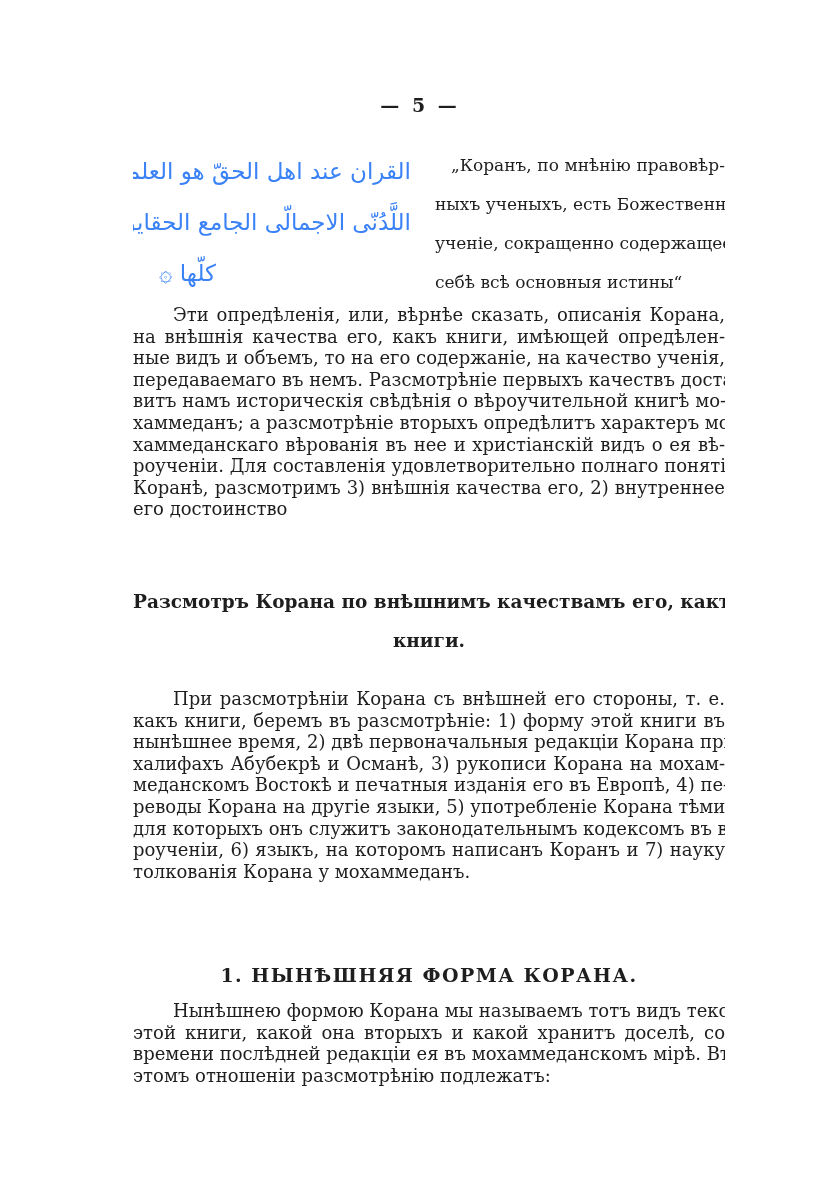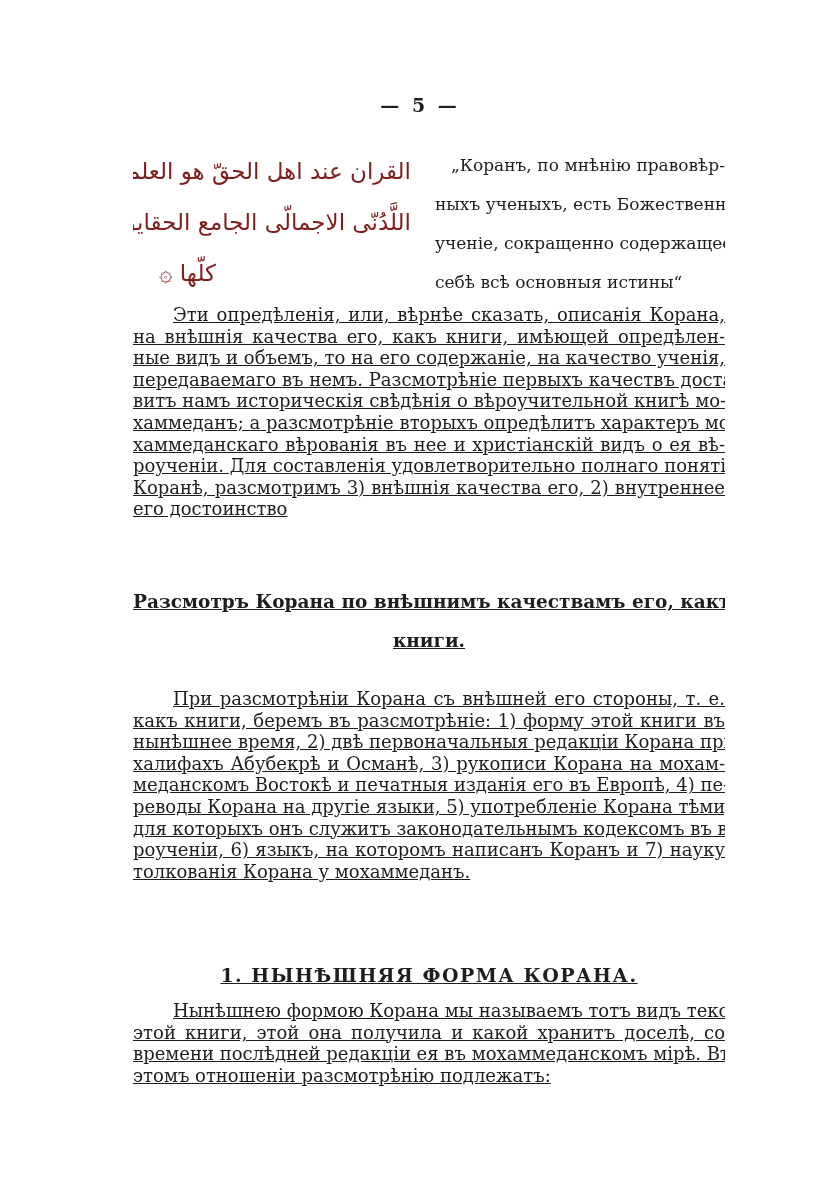--- a/index.html
+++ b/index.html
@@ -35,21 +35,21 @@
     width: 592px;
     display: flex;
     justify-content: space-between;
   }
   .arabic {
     width: 278px;
     direction: rtl;
     font-family: "DejaVu Sans", sans-serif;
     font-size: 23px;
     line-height: 51px;
-    color: #7f1d1d;
+    color: #3b82f6;
   }
   .arabic .line { text-align: right; text-align-last: justify; }
   .arabic .line.last {
     text-align: left;
     text-align-last: left;
     padding-left: 26px;
   }
   .quote {
     width: 290px;
     font-size: 17px;
@@ -62,21 +62,20 @@
     white-space: nowrap;
     overflow: hidden;
   }
   .line.last { text-align-last: left; }
   .body-block {
     position: absolute;
     left: 133px;
     width: 592px;
     font-size: 18px;
     line-height: 21.6px;
-    text-decoration: underline;
   }
   .para .line.first { text-indent: 40px; }
   .para-1 { top: 304px; }
   .heading-block {
     top: 582px;
     font-weight: bold;
     font-size: 18.5px;
     line-height: 39px;
   }
   .heading-block .line.last {
@@ -141,18 +140,18 @@
       <div class="line">реводы Корана на другіе языки, 5) употребленіе Корана тѣми,</div>
       <div class="line">для которыхъ онъ служитъ законодательнымъ кодексомъ въ вѣ-</div>
       <div class="line">роученіи, 6) языкъ, на которомъ написанъ Коранъ и 7) науку</div>
       <div class="line last">толкованія Корана у мохаммеданъ.</div>
     </div>
 
   <div class="body-block chapter-heading" lang="ru">1. НЫНѢШНЯЯ ФОРМА КОРАНА.</div>
 
   <div class="body-block para para-3" lang="ru">
       <div class="line first">Нынѣшнею формою Корана мы называемъ тотъ видъ текста</div>
-      <div class="line">этой книги, этой она получила и какой хранитъ доселѣ, со</div>
+      <div class="line">этой книги, какой она вторыхъ и какой хранитъ доселѣ, со</div>
       <div class="line">времени послѣдней редакціи ея въ мохаммеданскомъ мірѣ. Въ</div>
       <div class="line last">этомъ отношеніи разсмотрѣнію подлежатъ:</div>
     </div>
 
 </div>
 
 </body></html>

